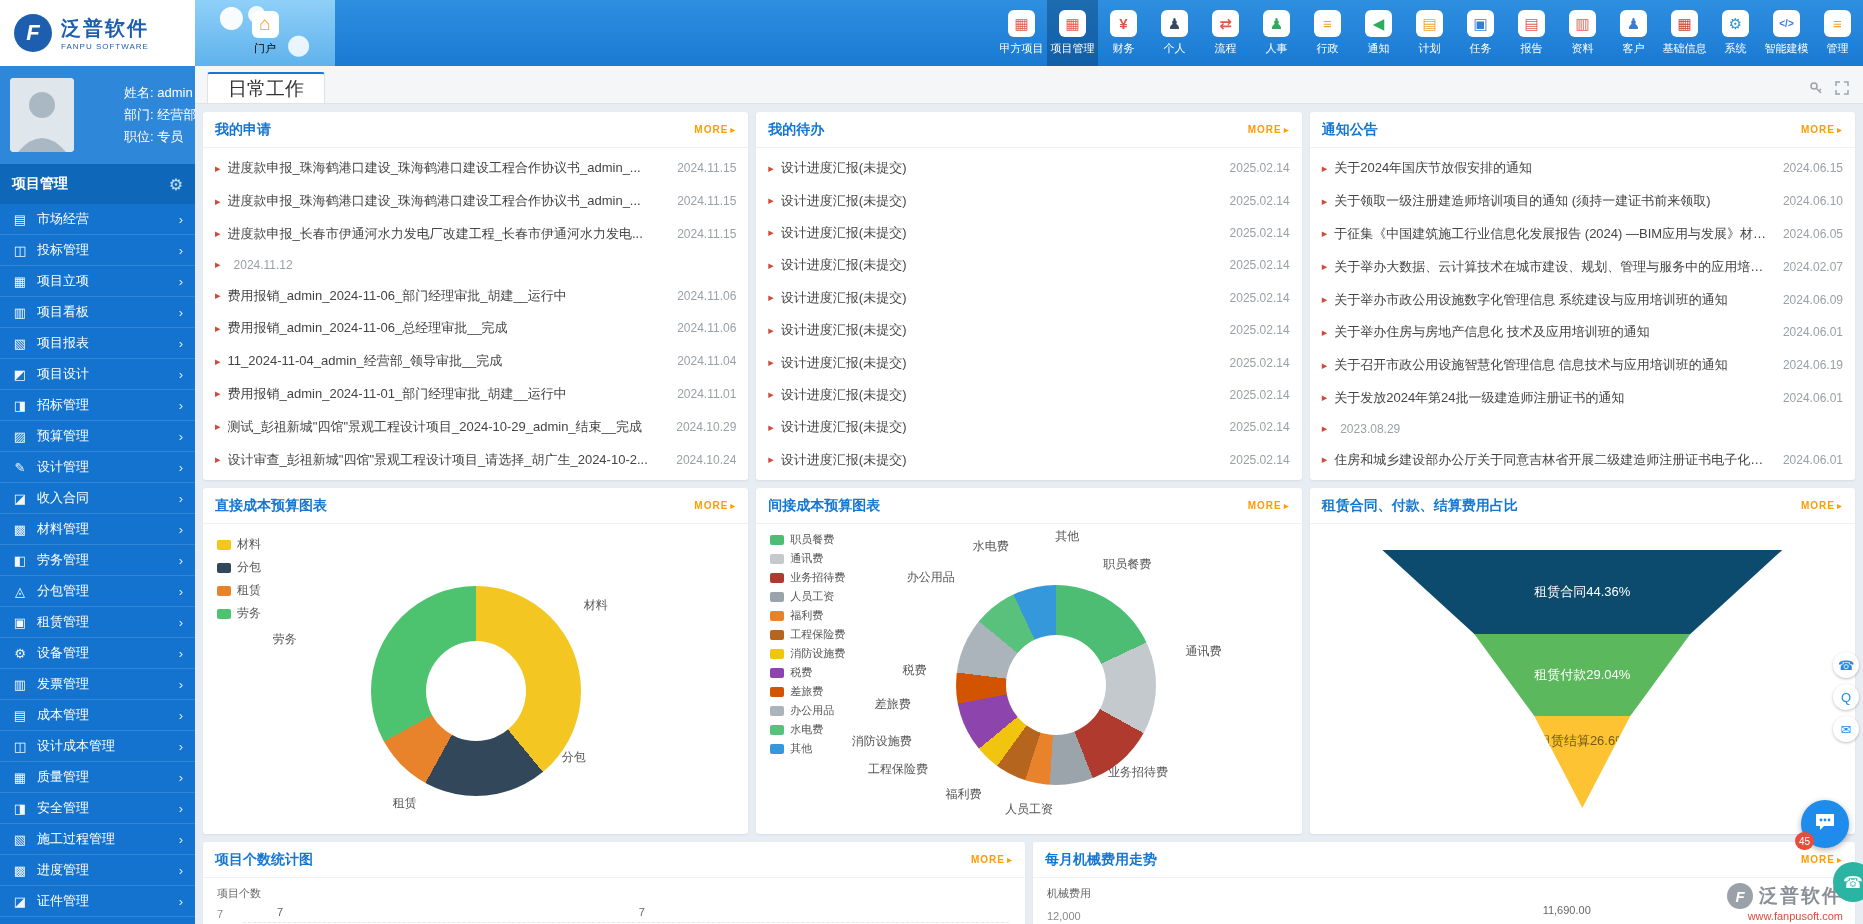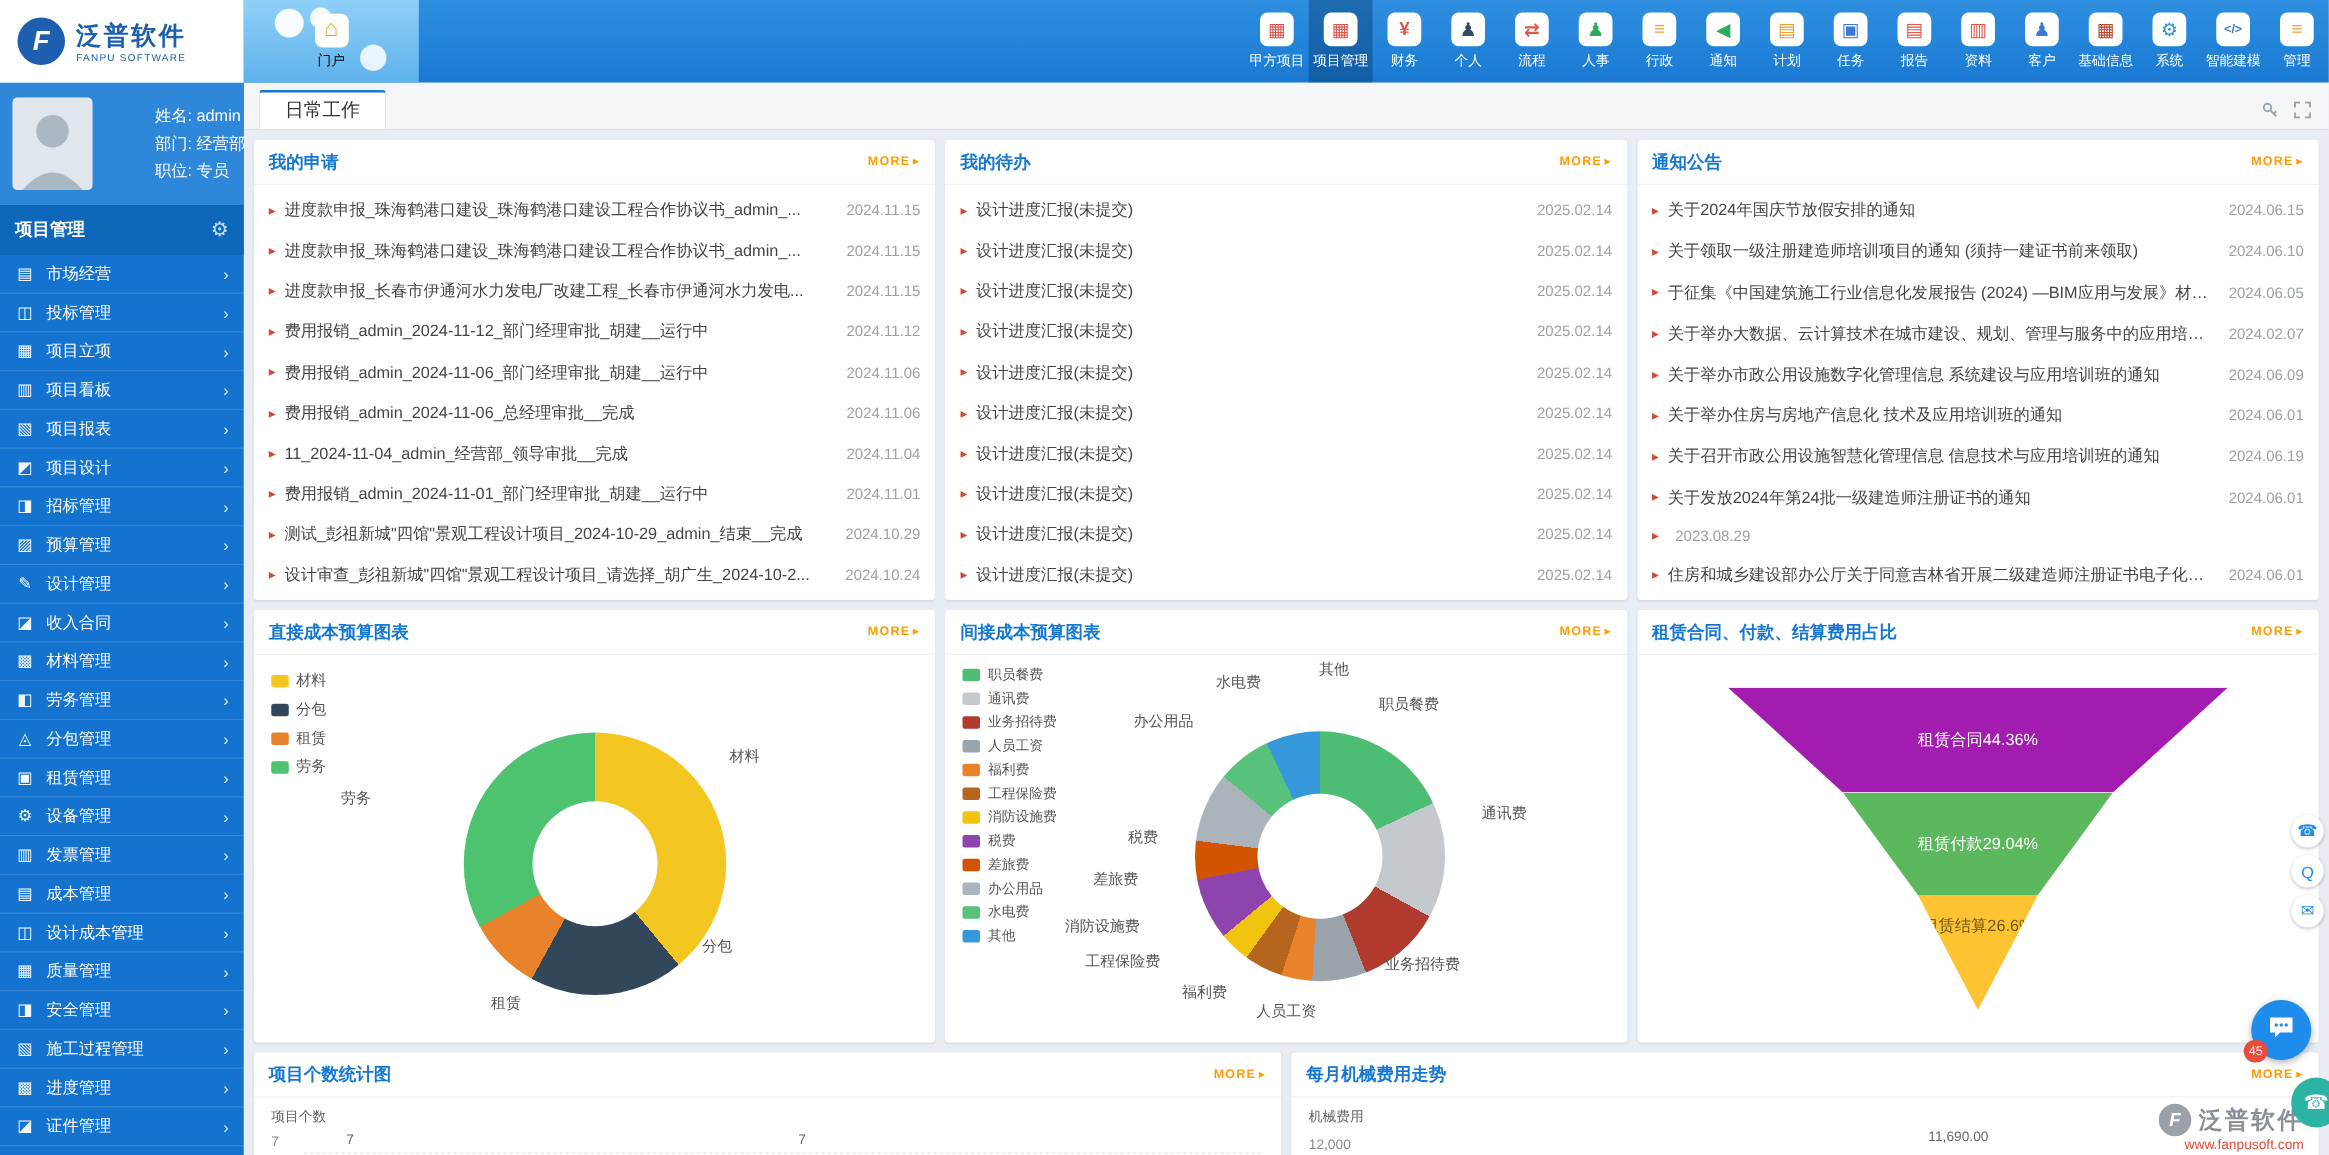--- a/index.html
+++ b/index.html
@@ -32,21 +32,21 @@
   .module-head { height:40px; background:#0e67b8; display:flex; align-items:center; justify-content:space-between; padding:0 12px; font-size:14px; font-weight:bold; }
   .gear { color:#bfe0ff; font-size:16px; cursor:pointer; }
   .menu { list-style:none; }
   .menu-item { height:31px; display:flex; align-items:center; gap:9px; padding:0 12px; border-bottom:1px solid rgba(255,255,255,.14); font-size:13px; cursor:pointer; }
   .mi-icon { font-size:13px; width:16px; text-align:center; opacity:.95; }
   .mi-chev { margin-left:auto; font-size:13px; opacity:.85; }
 
   
   .main { margin-left:195px; margin-top:66px; width:1668px; height:858px; }
   .tabbar { height:38px; background:#f4f6f8; border-bottom:1px solid #dfe3e8; display:flex; align-items:flex-end; padding-left:12px; }
-  .tab { height:31px; background:#fff; border:1px solid #dfe3e8; border-bottom:none; border-top:2px solid #1778d2; border-radius:3px 3px 0 0; padding:0 20px; display:flex; align-items:center; font-size:15px; color:#333; cursor:pointer; }
+  .tab { height:31px; background:#fff; border:1px solid #dfe3e8; border-bottom:none; border-top:2px solid #1778d2; border-radius:3px 3px 0 0; padding:0 20px; display:flex; align-items:center; font-size:19px; color:#333; cursor:pointer; }
   .tabbar-icons { margin-left:auto; display:flex; align-items:center; gap:12px; padding:0 14px 8px 0; }
   .tabbar-icons span { cursor:pointer; display:flex; }
 
   .content { position:relative; height:820px; padding:8px; display:flex; flex-direction:column; gap:8px; overflow:hidden; }
   .row { display:flex; gap:8px; }
   .row .panel { flex:1; min-width:0; }
   .panel { background:#fff; border-radius:3px; box-shadow:0 1px 2px rgba(0,0,0,.07); display:flex; flex-direction:column; overflow:hidden; }
   .r1 { height:368px; } .r2 { height:346px; } .r3 { height:190px; }
   .panel-head { height:36px; flex:none; display:flex; align-items:center; justify-content:space-between; padding:0 12px; border-bottom:1px solid #f0f1f3; }
   .panel-title { color:#1677d2; font-size:14px; font-weight:bold; }
@@ -362,21 +362,20 @@
               <span class="item-text">进度款申报_珠海鹤港口建设_珠海鹤港口建设工程合作协议书_admin_...</span>
               <span class="item-date">2024.11.15</span>
             </div>
             <div class="list-row">
               <span class="bullet">▸</span>
               <span class="item-text">进度款申报_长春市伊通河水力发电厂改建工程_长春市伊通河水力发电...</span>
               <span class="item-date">2024.11.15</span>
             </div>
             <div class="list-row">
               <span class="bullet">▸</span>
-              <span class="item-text">费用报销_admin_2024-11-12_部门经理审批_胡建__运行中</span>
               <span class="item-date">2024.11.12</span>
             </div>
             <div class="list-row">
               <span class="bullet">▸</span>
               <span class="item-text">费用报销_admin_2024-11-06_部门经理审批_胡建__运行中</span>
               <span class="item-date">2024.11.06</span>
             </div>
             <div class="list-row">
               <span class="bullet">▸</span>
               <span class="item-text">费用报销_admin_2024-11-06_总经理审批__完成</span>
@@ -639,21 +638,21 @@
       <div class="panel r2">
         <div class="panel-head">
           <span class="panel-title">租赁合同、付款、结算费用占比</span>
           <span class="more">
               <span>MORE</span>
               <span>▸</span>
             </span>
         </div>
         <div class="chart-body">
           <div class="funnel">
-            <div class="fseg f1" style="background: #a21caf; color: rgb(255, 255, 255);">租赁合同44.36%</div>
+            <div class="fseg f1" style="background: #0c4a6e; color: rgb(255, 255, 255);">租赁合同44.36%</div>
             <div class="fseg f2" style="background: rgb(92, 184, 92); color: rgb(255, 255, 255);">租赁付款29.04%</div>
             <div class="fseg f3" style="background: rgb(253, 195, 50); color: rgb(109, 90, 20);">租赁结算26.6%</div>
           </div>
         </div>
       </div>
     </div>
 
     <div class="row">
       <div class="panel r3">
         <div class="panel-head">

